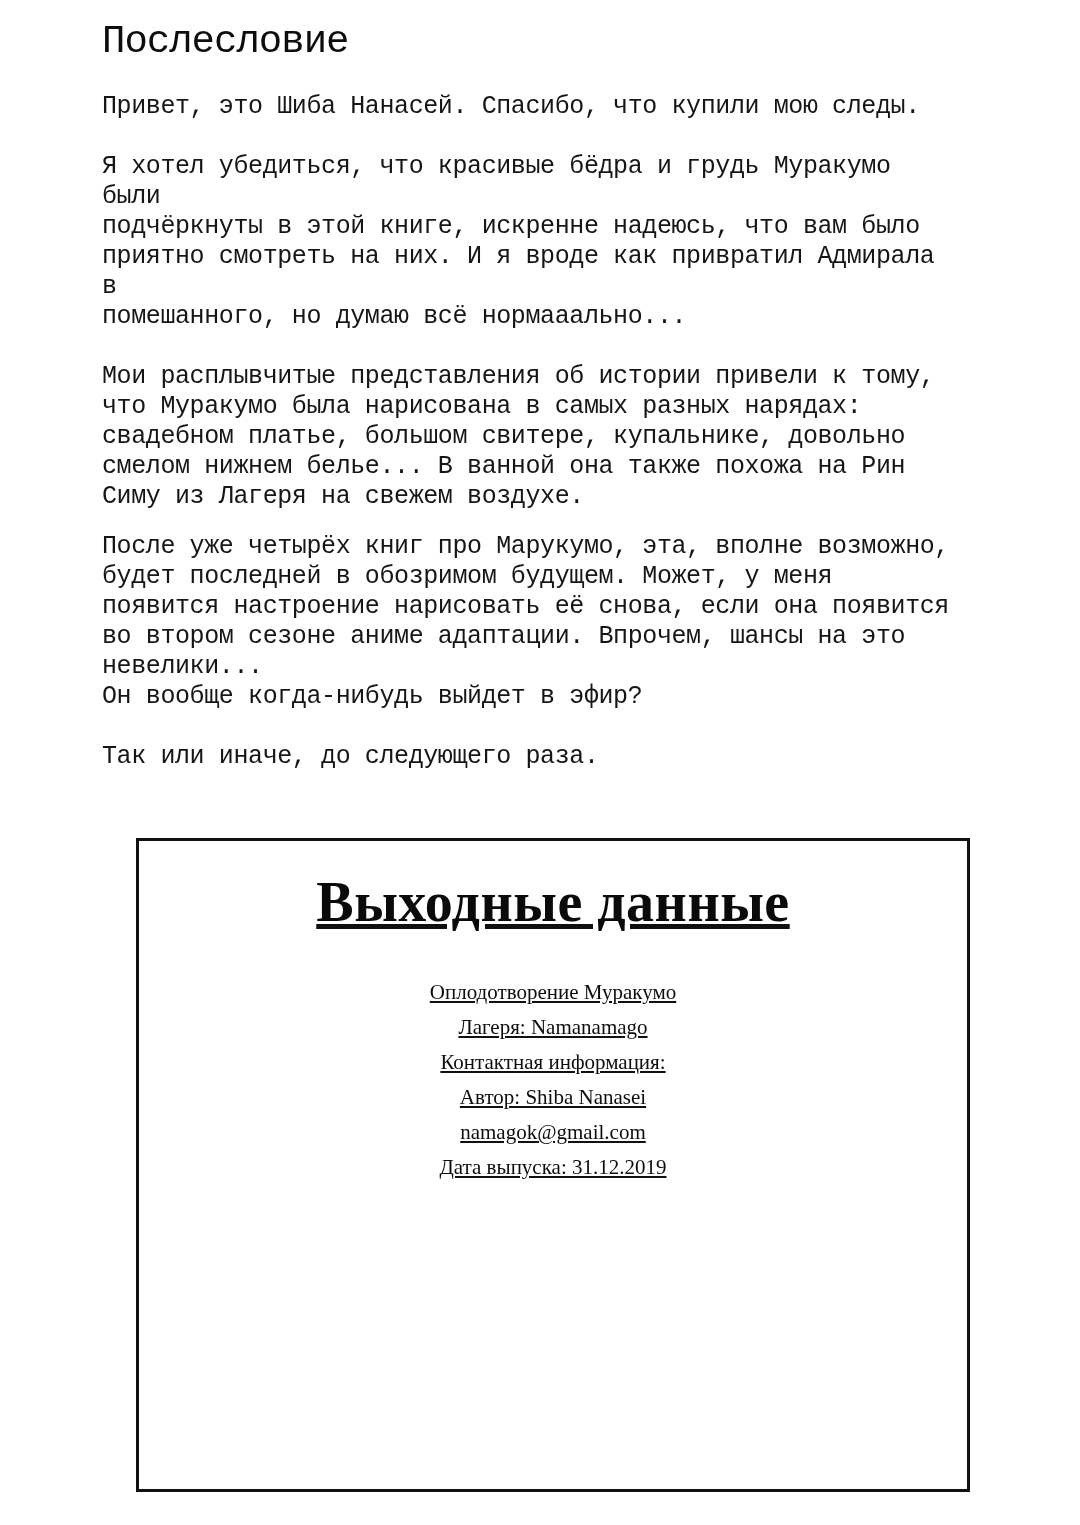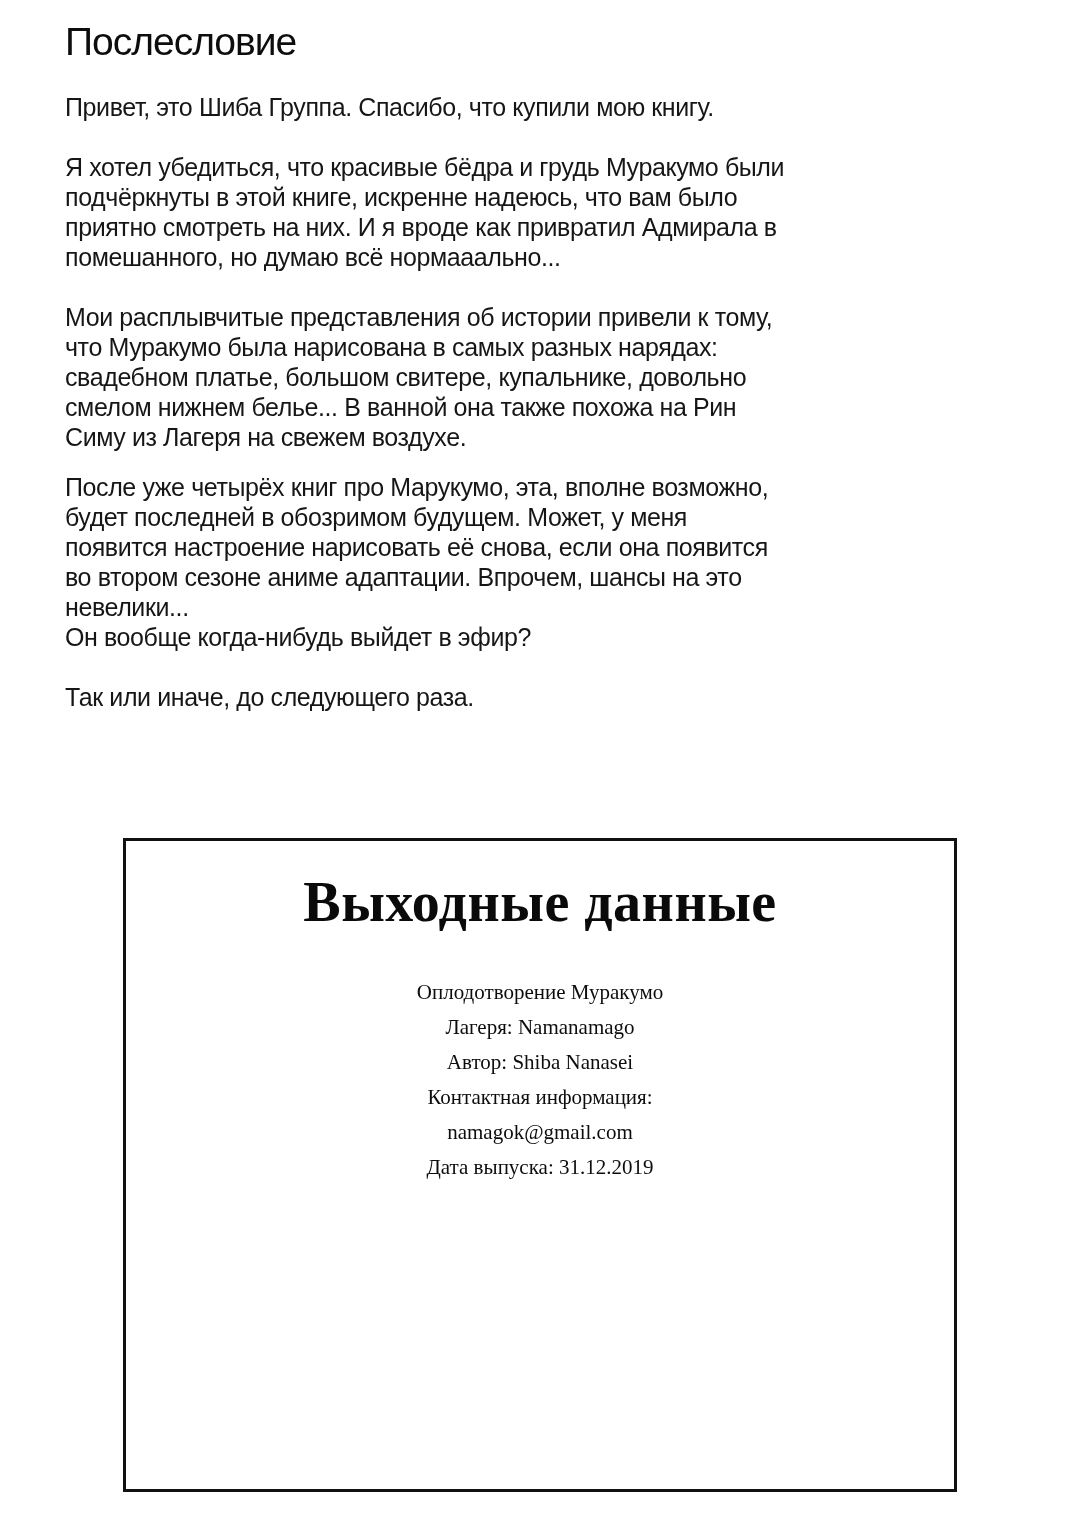--- a/index.html
+++ b/index.html
@@ -10,21 +10,22 @@
   .page {
     position: relative;
     width: 1080px;
     height: 1525px;
     background: #ffffff;
     color: #101010;
     overflow: hidden;
     font-family: "Liberation Sans", sans-serif;
   }
   .content {
-    padding: 22px 120px 0 65px;
+    padding: 22px 120px 0 102px;
+    font-family: Liberation Mono, monospace;
   }
   .page-title {
     font-size: 39px;
     line-height: 40px;
     font-weight: 400;
     letter-spacing: -1px;
     margin: 0 0 0 0;
     color: #0d0d0d;
   }
   .body-par {
@@ -33,28 +34,29 @@
     line-height: 30px;
     letter-spacing: -0.4px;
     white-space: pre-line;
     color: #161616;
   }
   .body-par.tight {
     margin-top: 20px;
   }
   .colophon {
     position: absolute;
-    left: 123px;
+    left: 136px;
     top: 838px;
     width: 834px;
     height: 654px;
     box-sizing: border-box;
     border: 3px solid #111111;
     background: #ffffff;
     text-align: center;
+    text-decoration: underline;
   }
   .colophon-title {
     margin-top: 26px;
     font-family: "Liberation Serif", serif;
     font-weight: 700;
     font-size: 56px;
     line-height: 70px;
     letter-spacing: 0.5px;
     color: #0a0a0a;
   }
@@ -80,21 +82,21 @@
   }
 </style>
 </head>
 <body>
 
 <div class="page">
 
   <div class="content">
     <h1 class="page-title">Послесловие</h1>
 
-    <p class="body-par">Привет, это Шиба Группа. Спасибо, что купили мою книгу.</p>
+    <p class="body-par">Привет, это Шиба Нанасей. Спасибо, что купили мою следы.</p>
 
     <p class="body-par">Я хотел убедиться, что красивые бёдра и грудь Муракумо были
 подчёркнуты в этой книге, искренне надеюсь, что вам было
 приятно смотреть на них. И я вроде как привратил Адмирала в
 помешанного, но думаю всё нормааально...</p>
 
     <p class="body-par">Мои расплывчитые представления об истории привели к тому,
 что Муракумо была нарисована в самых разных нарядах:
 свадебном платье, большом свитере, купальнике, довольно
 смелом нижнем белье... В ванной она также похожа на Рин
@@ -110,21 +112,21 @@
 
     <p class="body-par">Так или иначе, до следующего раза.</p>
   </div>
 
   <div class="colophon">
     <div class="colophon-title">Выходные данные</div>
 
     <div class="serif-block">
       <div class="serif-line">Оплодотворение Муракумо</div>
       <div class="serif-line">Лагеря: Namanamago</div>
+      <div class="serif-line">Контактная информация:</div>
       <div class="serif-line">Автор: Shiba Nanasei</div>
-      <div class="serif-line">Контактная информация:</div>
       <div class="serif-line">namagok@gmail.com</div>
       <div class="serif-line">Дата выпуска: 31.12.2019</div>
     </div>
 
   </div>
 
 </div>
 
 </body></html>

